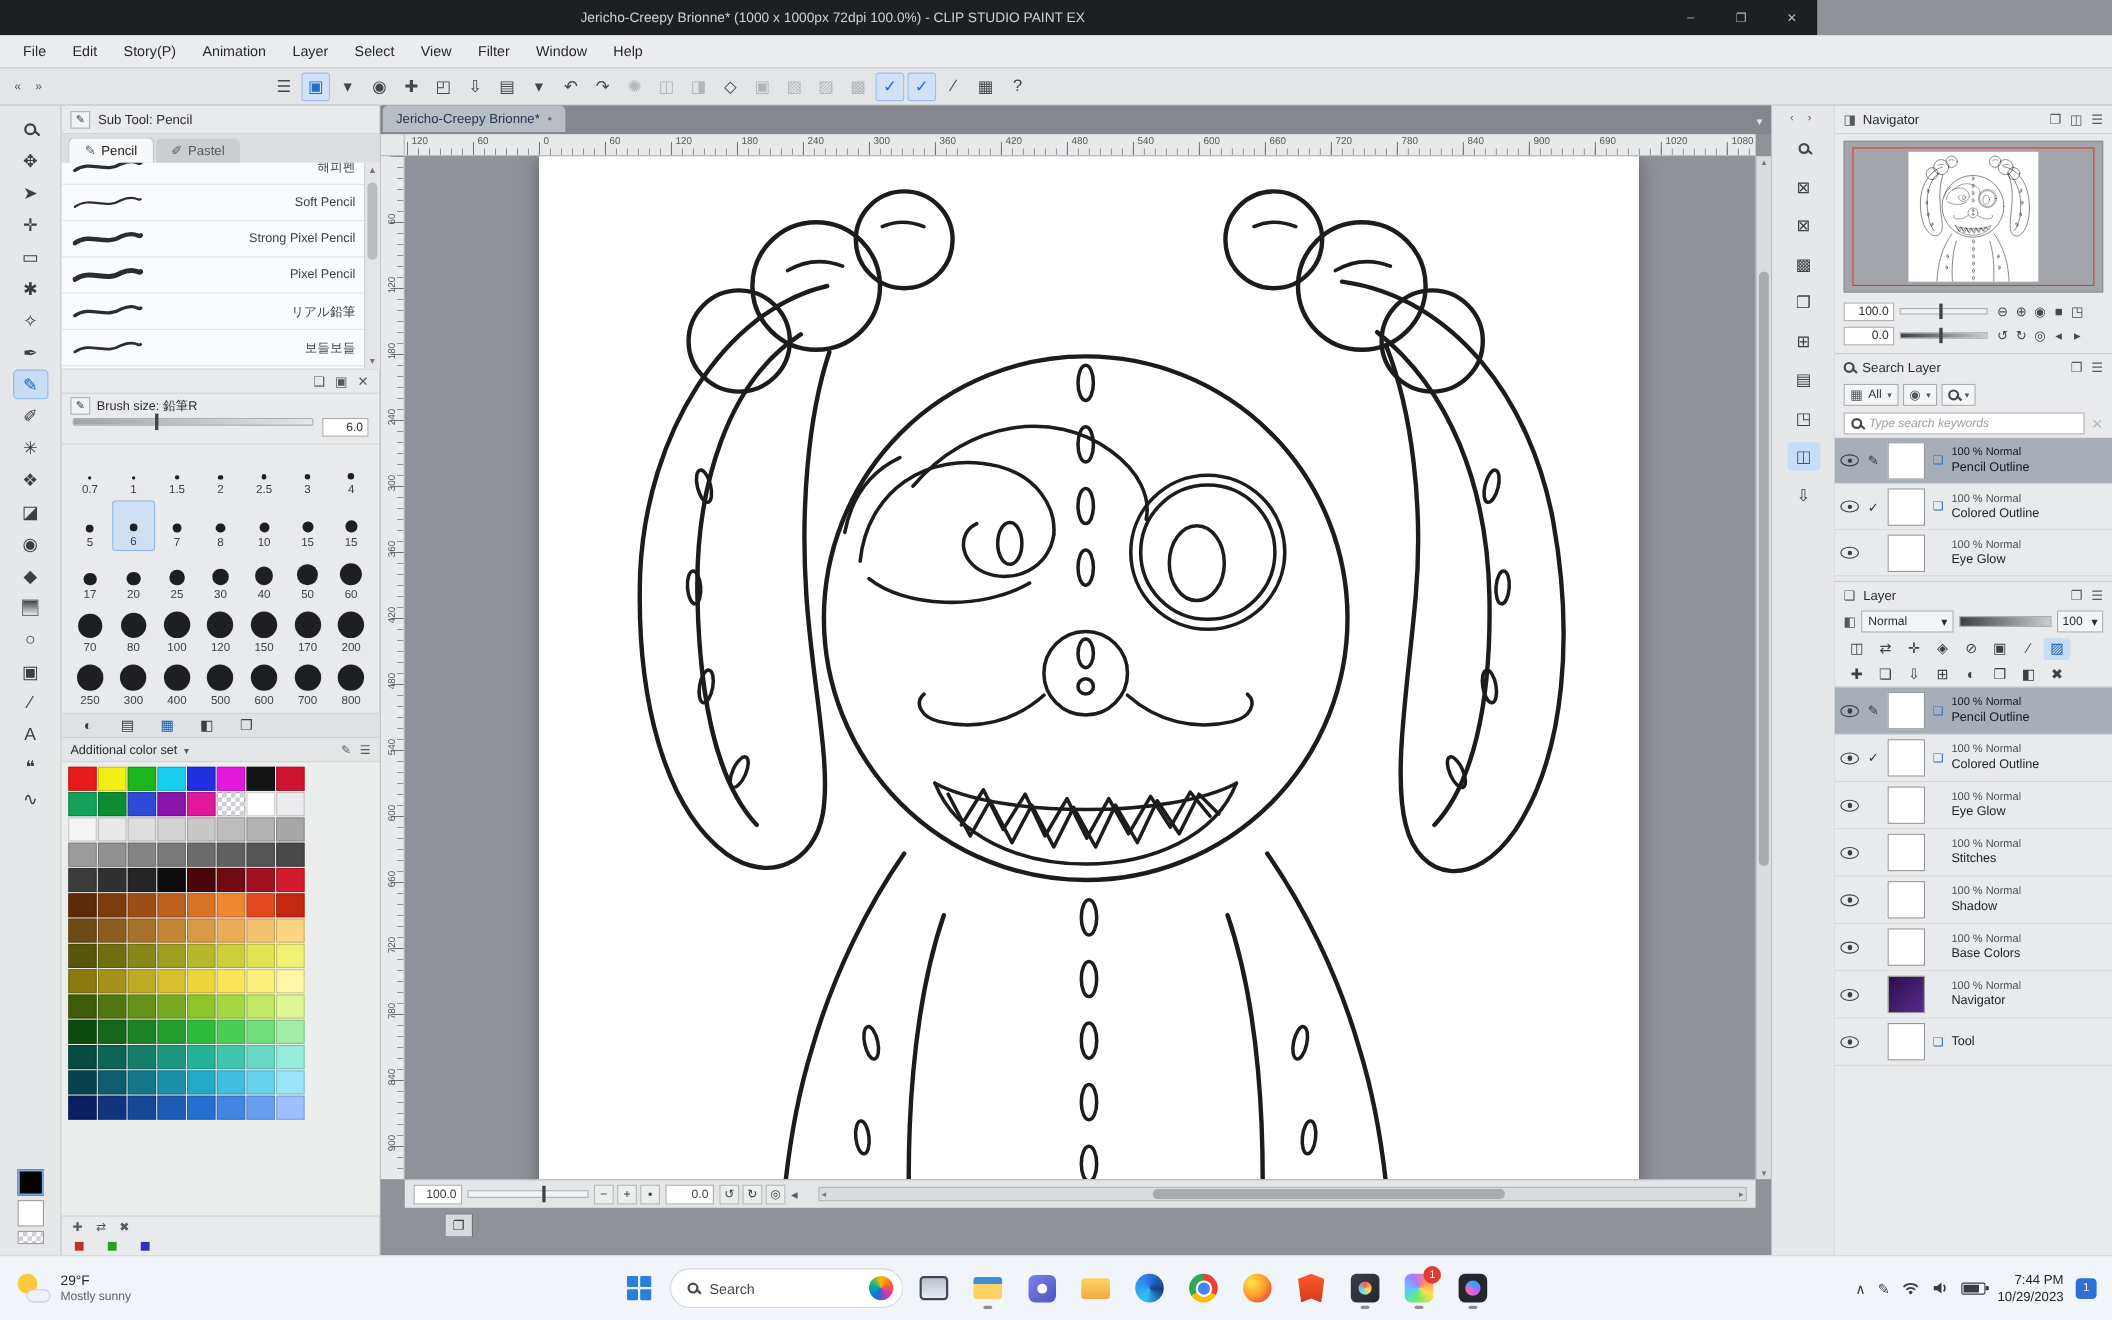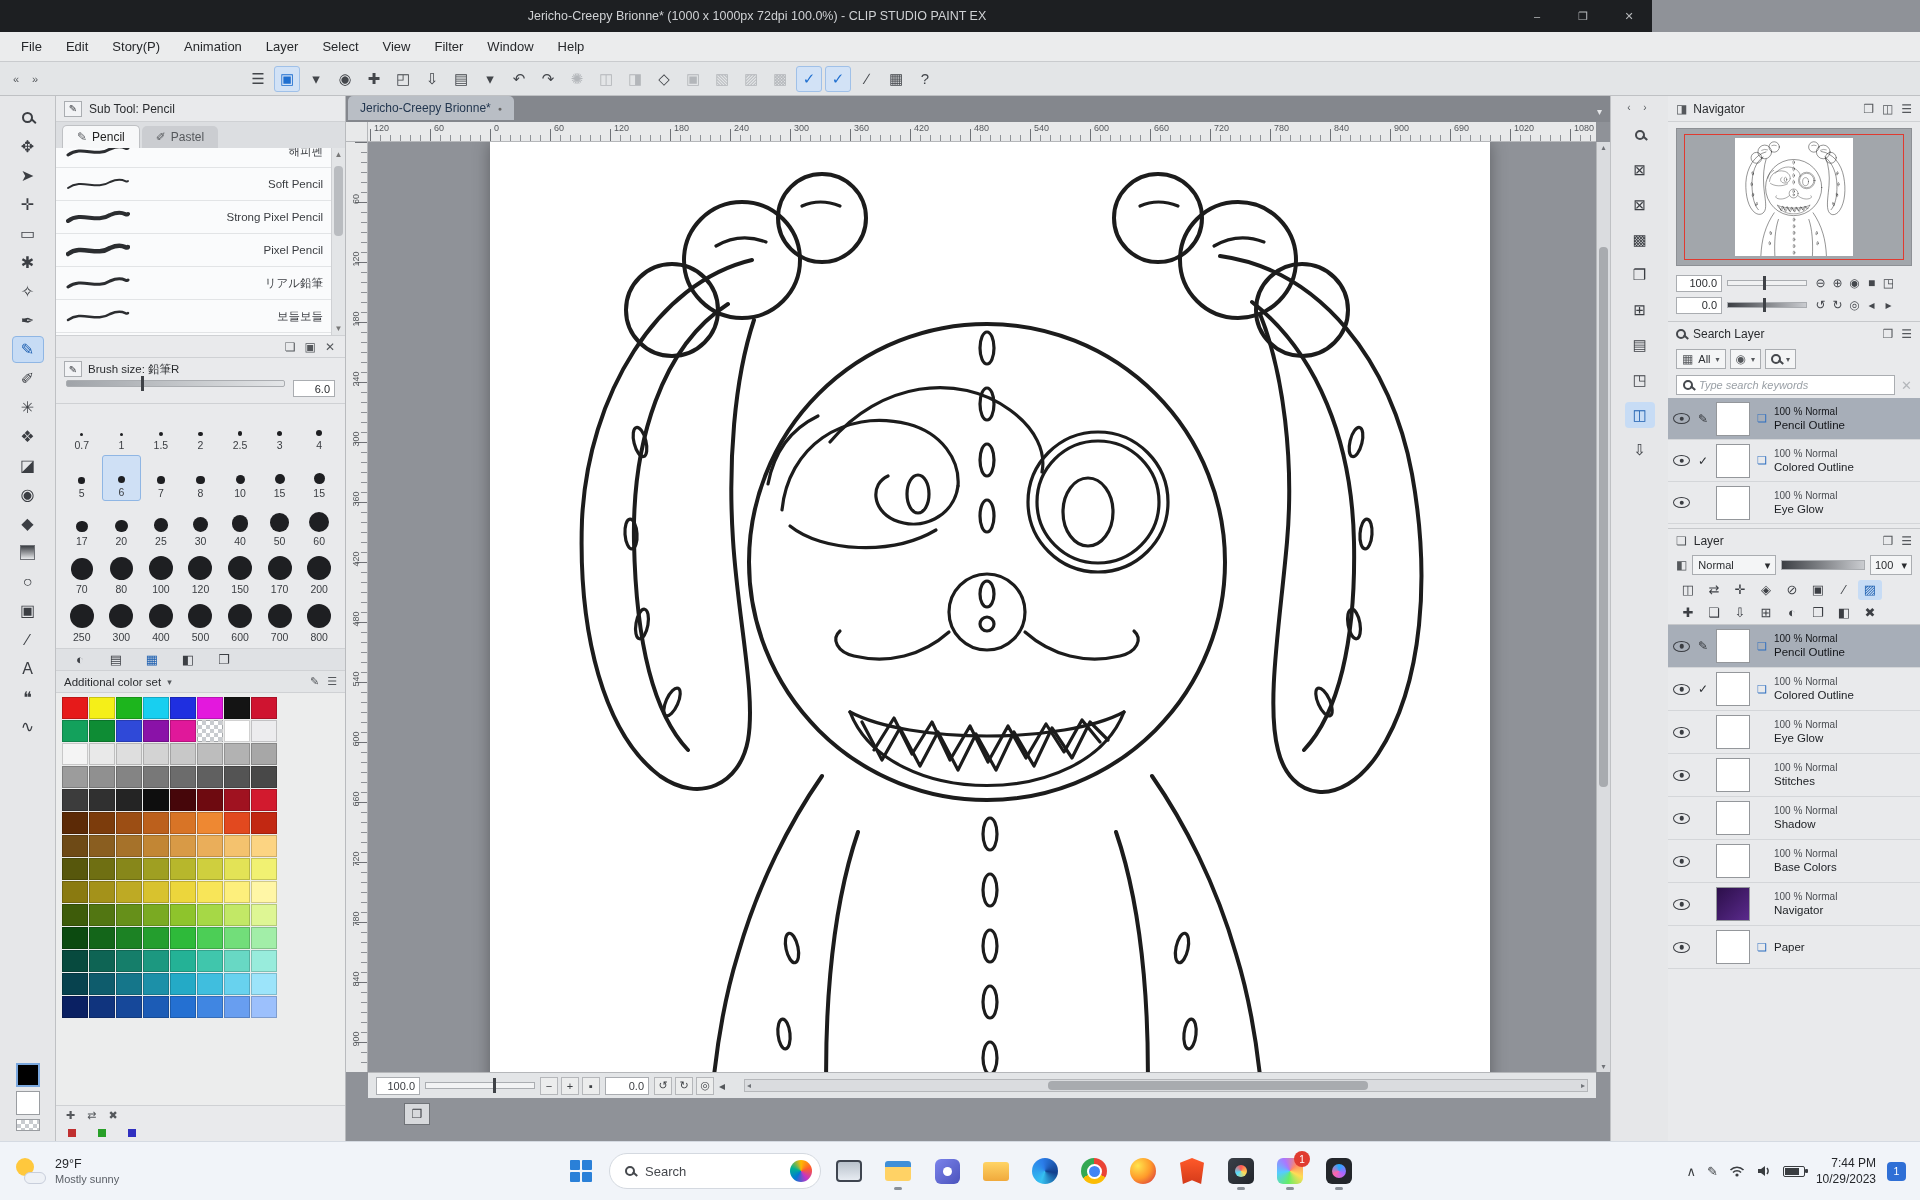--- a/index.html
+++ b/index.html
@@ -1256,21 +1256,21 @@
       <div class="lrow">
         <span class="eyeic"></span>
         <span class="slot">
           
           
         </span>
         <span class="thumb white"></span>
         <span class="pageic show">❏</span>
         <span class="ltext">
           <span class="linfo"></span>
-          <span class="lname">Paper</span>
+          <span class="lname">Tool</span>
         </span>
       </div>
     </div>
 </div>
 
 <div class="taskbar">
   <div class="weather">
     <span class="wicon">
         <span class="wsun"></span>
         <span class="wcloud"></span>

